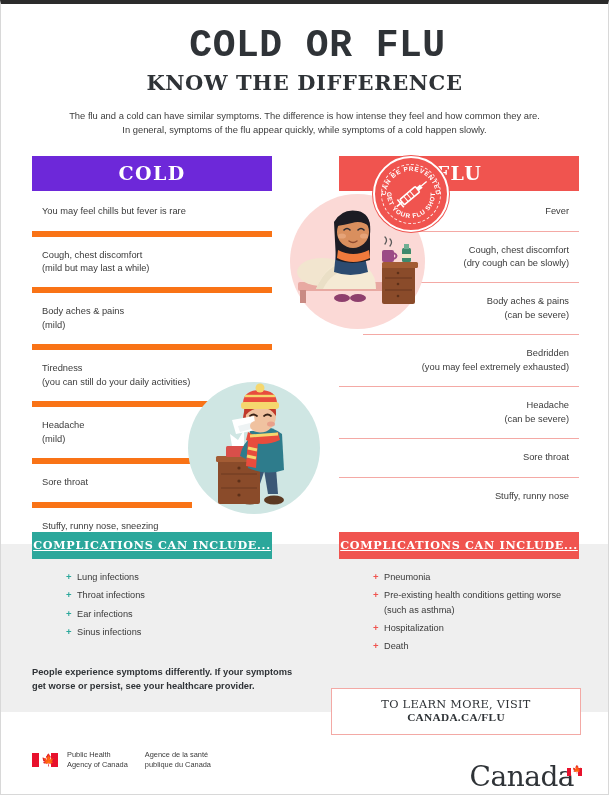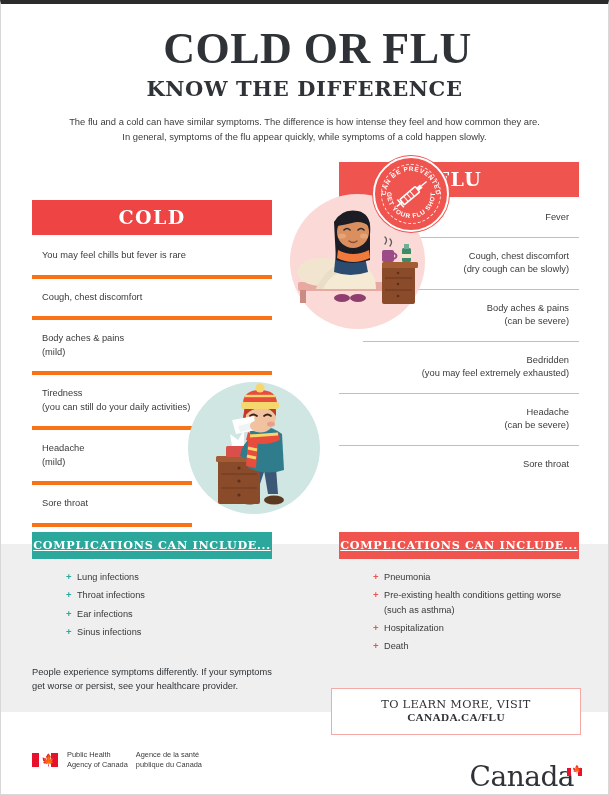--- a/index.html
+++ b/index.html
@@ -17,23 +17,23 @@
     border-left:1px solid #d8d8d8;
     border-right:1px solid #d8d8d8;
     border-bottom:1px solid #d8d8d8;
     box-sizing:border-box;
     overflow:hidden;
   }
 
   
   .title-wrap{ text-align:center; padding-top:22px; }
   .title{
-    font-family:Liberation Serif, serif;
+    font-family:Liberation Mono, monospace;
     font-weight:bold;
-    font-size:44px;
+    font-size:38px;
     letter-spacing:0.5px;
     color:#2f3337;
     line-height:1.05;
     margin-left:26px;
   }
   .subtitle{
     font-family:"DejaVu Serif", serif;
     font-weight:bold;
     font-size:21px;
     letter-spacing:0.6px;
@@ -65,33 +65,33 @@
 
   .col-head{
     color:#ffffff;
     font-family:"DejaVu Serif", serif;
     font-weight:bold;
     font-size:19px;
     letter-spacing:1.4px;
     text-align:center;
     padding:6px 0 7px 0;
   }
-  .col-head.cold{ background:#ef4444;margin-top:38px; }
+  .col-head.cold{ background:#6d28d9; }
   .col-head.flu{ background:#f0544f; }
 
   .rows{ margin-top:2px; }
   .row{
     font-size:9.3px;
     line-height:1.45;
     color:#3a3a3a;
     padding:12px 0 12px 0;
     min-height:22px;
     box-sizing:border-box;
   }
-  .col-cold .row{ text-align:left; border-bottom:4px solid #f97316; padding-left:10px; }
+  .col-cold .row{ text-align:left; border-bottom:6px solid #f97316; padding-left:10px; }
   .col-flu  .row{ text-align:right; border-bottom:1px solid #f4a9a5; padding-right:10px; }
   .col-cold .row:last-child, .col-flu .row:last-child{ border-bottom:none; }
   .row .sub{ display:block; }
 
   
   .col-cold .row.r5{ width:160px; }
   .col-cold .row.r6{ width:160px; }
   .col-cold .row.r7{ width:160px; border-bottom:none; }
   .col-flu  .row.r2{ margin-left:24px; width:216px; }
   .col-flu  .row.r3{ margin-left:24px; width:216px; }
@@ -148,40 +148,40 @@
   }
   .comp-list li .plus{
     position:absolute;left:0;top:0;font-weight:bold;font-size:9.5px;
   }
   .comp-cold .plus{ color:#2ba79b; }
   .comp-flu .plus{ color:#f0544f; }
 
   
   .note{
     position:absolute;left:31px;top:662px;width:290px;
-    font-size:9.3px;font-weight:normal;line-height:1.5;color:#2f3337;
+    font-size:9.3px;font-weight:bold;line-height:1.5;color:#2f3337;
   }
   .learn{
     position:absolute;left:330px;top:684px;width:248px;
     border:1px solid #f3a9a5;background:#ffffff;
     text-align:center;padding:9px 0 10px 0;
     font-family:"DejaVu Serif", serif;
     font-size:11.3px;letter-spacing:0.3px;color:#2f3337;
   }
   .learn b{ font-weight:bold;font-family:Liberation Serif, serif; }
 
   .footer-logos{
     position:absolute;left:0;right:0;top:736px;height:56px;
   }
   .phac{ position:absolute;left:31px;top:10px;display:flex;align-items:center;gap:9px; }
   .flag{ width:26px;height:14px;position:relative;display:inline-block; }
   .flag .bar{ position:absolute;top:0;bottom:0;width:7px;background:#e8112d; }
   .flag .bar.l{ left:0; } .flag .bar.r{ right:0; }
   .flag .leaf{ position:absolute;left:9px;top:1px;font-size:12px;line-height:12px;color:#e8112d; }
-  .phac-text{ font-size:7.4px;line-height:1.35;color:#3a3a3a;display:flex;gap:8px; }
+  .phac-text{ font-size:7.4px;line-height:1.35;color:#3a3a3a;display:flex;gap:17px; }
   .wordmark{
     position:absolute;right:26px;top:20px;
     font-family:"DejaVu Serif", serif;
     font-size:28px;color:#2f3337;letter-spacing:-0.5px;
     position:absolute;
   }
   .wordmark .mini-flag{
     display:inline-block;width:15px;height:8px;position:relative;
     vertical-align:super;margin-left:-7px;
   }
@@ -207,20 +207,21 @@
   <div class="columns">
 
     <div class="col col-cold">
       <div class="col-head cold">COLD</div>
       <div class="rows">
         <div class="row r1">
           <span>You may feel chills but fever is rare</span>
         </div>
         <div class="row r2">
           <span>Cough, chest discomfort</span>
+          <span class="sub">(mild but may last a while)</span>
         </div>
         <div class="row r3">
           <span>Body aches &amp; pains</span>
           <span class="sub">(mild)</span>
         </div>
         <div class="row r4">
           <span>Tiredness</span>
           <span class="sub">(you can still do your daily activities)</span>
         </div>
         <div class="row r5">
@@ -253,20 +254,23 @@
         <div class="row r4">
           <span>Bedridden</span>
           <span class="sub">(you may feel extremely exhausted)</span>
         </div>
         <div class="row r5">
           <span>Headache</span>
           <span class="sub">(can be severe)</span>
         </div>
         <div class="row r6">
           <span>Sore throat</span>
+        </div>
+        <div class="row r7">
+          <span>Stuffy, runny nose</span>
         </div>
       </div>
     </div>
   </div>
 
   <div class="illus illus-flu">
     <div class="circle-pink"></div>
     <svg viewBox="0 0 135 135" width="135" height="135" style="position:absolute;inset:0;">
 
       <rect x="8" y="88" width="86" height="9" rx="2" fill="#e8a9a2"></rect>

